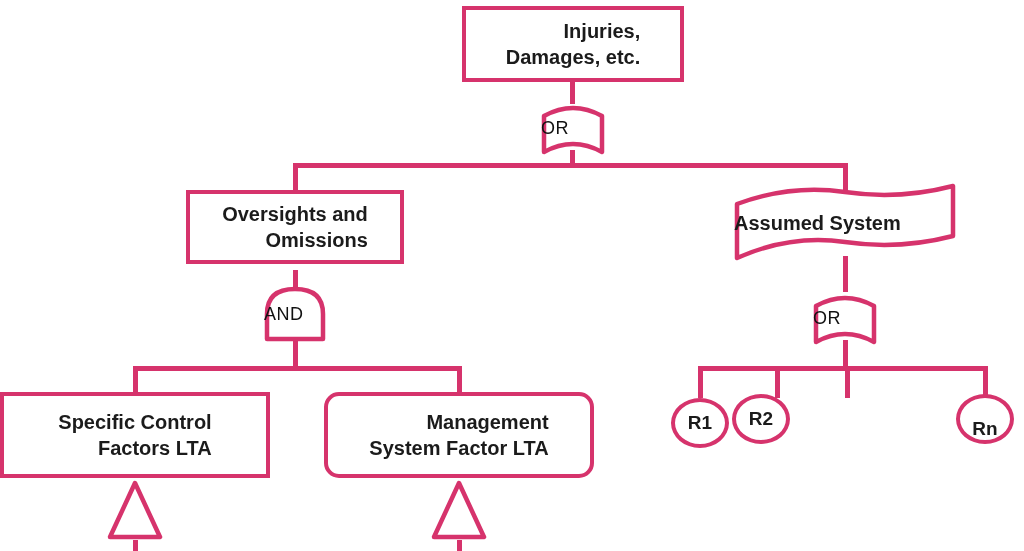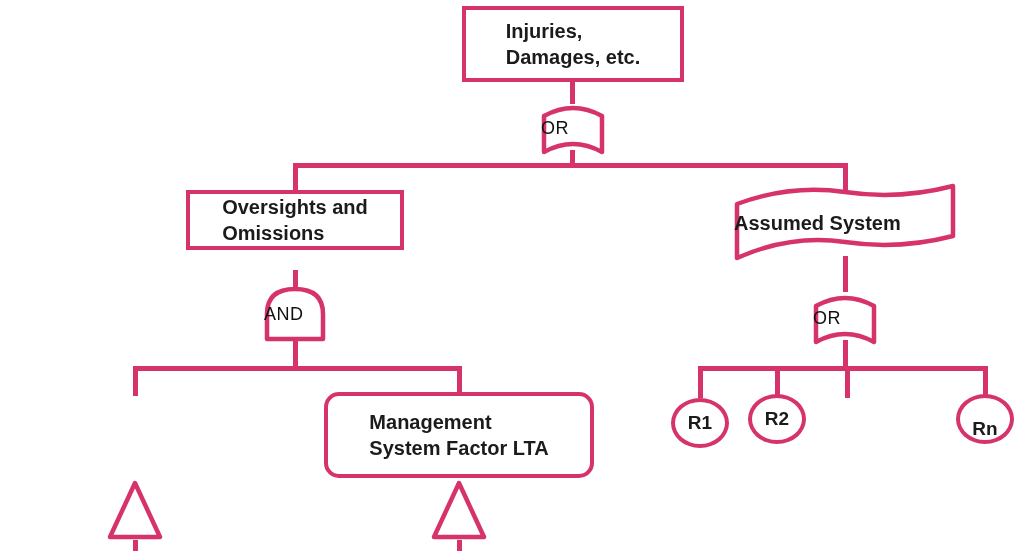--- a/index.html
+++ b/index.html
@@ -16,21 +16,21 @@
   
   .line { position: absolute; background: var(--accent); z-index: 1; }
   .line.v { width: 5px; }
   .line.h { height: 5px; }
   
   .box {
     position: absolute;
     background: #ffffff;
     border: 4px solid var(--accent);
     display: flex; align-items: center; justify-content: center;
-    text-align: left;
+    text-align: right;
     z-index: 2;
   }
   .box-label {
     font-weight: 700;
     font-size: 20px;
     line-height: 1.3;
     color: var(--ink);
     white-space: pre-line;
   }
   
@@ -78,25 +78,29 @@
   <div class="line v" style="left:845px; top:366px; height:32px;"></div>
   <div class="line v" style="left:983px; top:366px; height:32px;"></div>
   <div class="line v" style="left:133px; top:540px; height:11px;"></div>
   <div class="line v" style="left:457px; top:540px; height:11px;"></div>
 
   <div class="box" style="left:462px; top:6px; width:222px; height:76px;">
     <span class="box-label">Injuries,
 Damages, etc.</span>
   </div>
 
-  <div class="box" style="left:186px; top:190px; width:218px; height:60px;">
+  <div class="box" style="left:186px; top:190px; width:218px; height:74px;">
     <span class="box-label">Oversights and
 Omissions</span>
   </div>
 
+  <div class="box" style="left:0px; top:392px; width:270px; height:86px;">
+    <span class="box-label">Specific Control
+Factors LTA</span>
+  </div>
 
   <div class="box" style="left:324px; top:392px; width:270px; height:86px;border-radius:15px;">
     <span class="box-label">Management
 System Factor LTA</span>
   </div>
 
   <div class="shape" style="left:541px; top:100px; width:64px; height:56px;">
     <svg viewBox="0 0 64 56">
       <path d="M 3,52 Q 32,36 61,52 L 61,16 Q 32,0 3,16 Z"></path>
     </svg>
@@ -139,20 +143,20 @@
   </div>
   <div class="shape" style="left:431px; top:478px; width:56px; height:64px;">
     <svg viewBox="0 0 56 64">
       <path d="M 28,5 L 53,59 L 3,59 Z"></path>
     </svg>
   </div>
 
   <div class="circle" style="left:671px; top:398px;justify-content:center;">
     <span class="circle-label">R1</span>
   </div>
-  <div class="circle" style="left:748px; top:394px;">
+  <div class="circle" style="left:732px; top:394px;">
     <span class="circle-label">R2</span>
   </div>
   <div class="circle" style="left:956px; top:394px;align-items:flex-end;">
     <span class="circle-label">Rn</span>
   </div>
 
 </div>
 
 </body></html>

